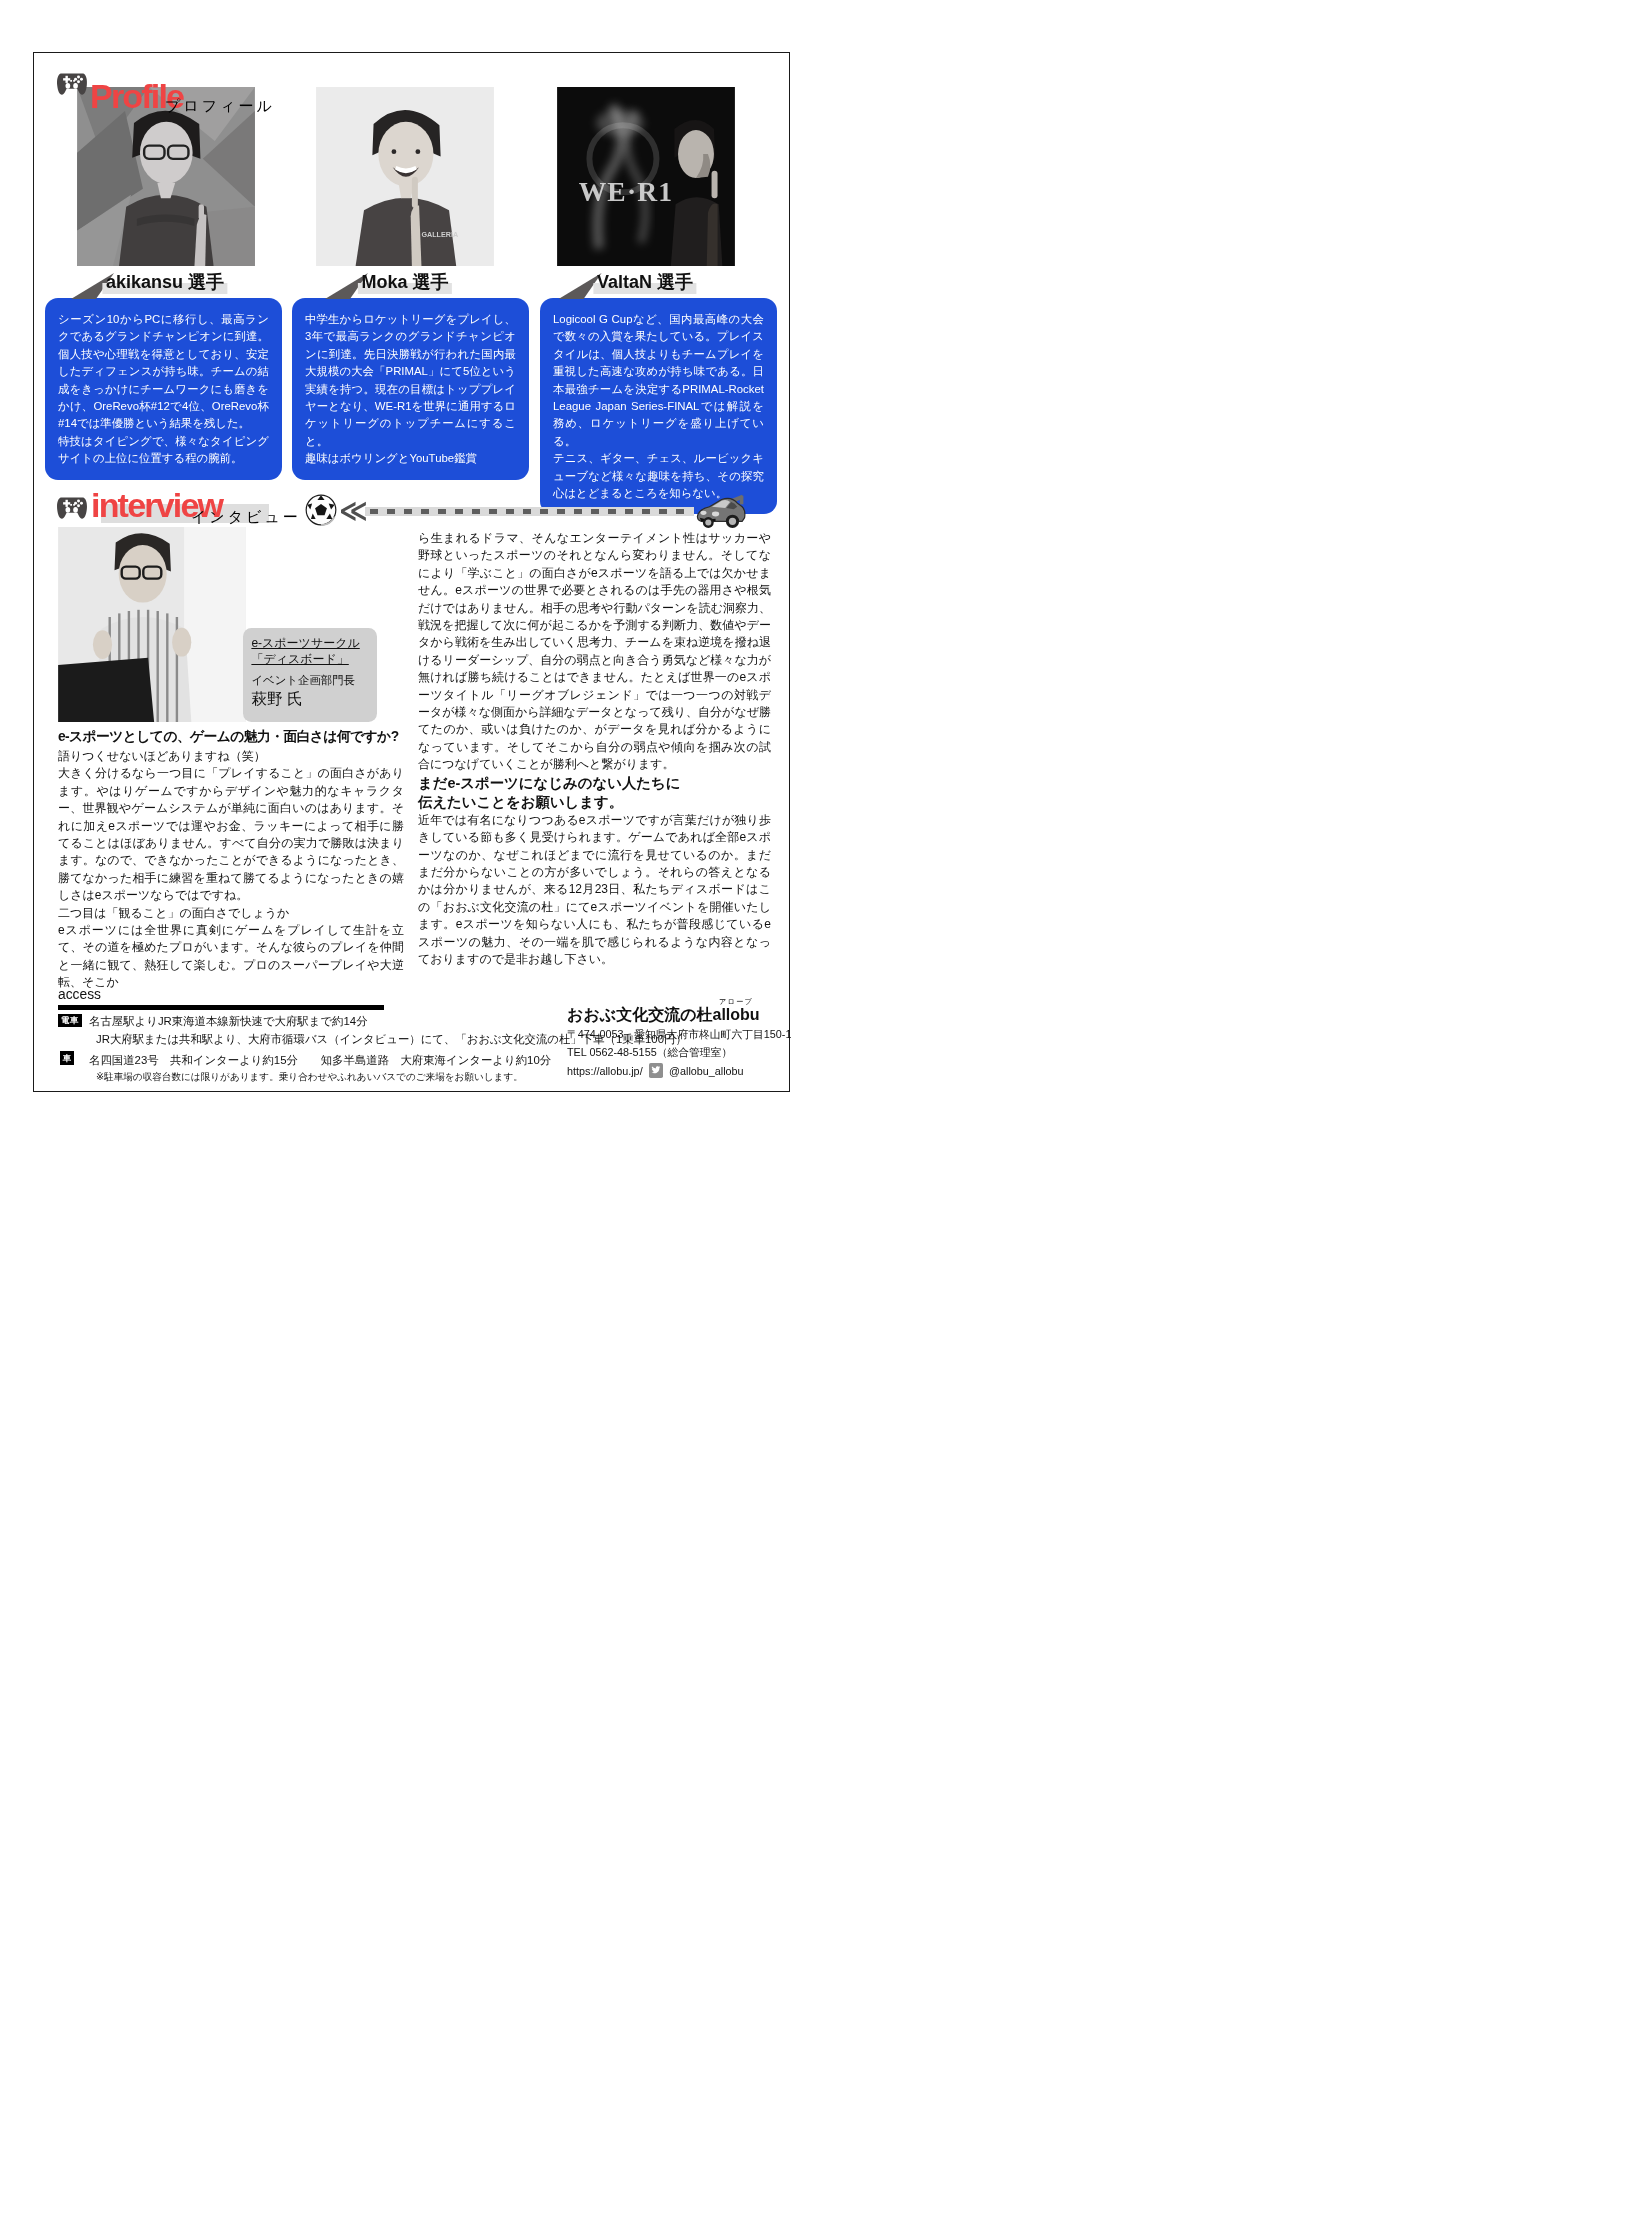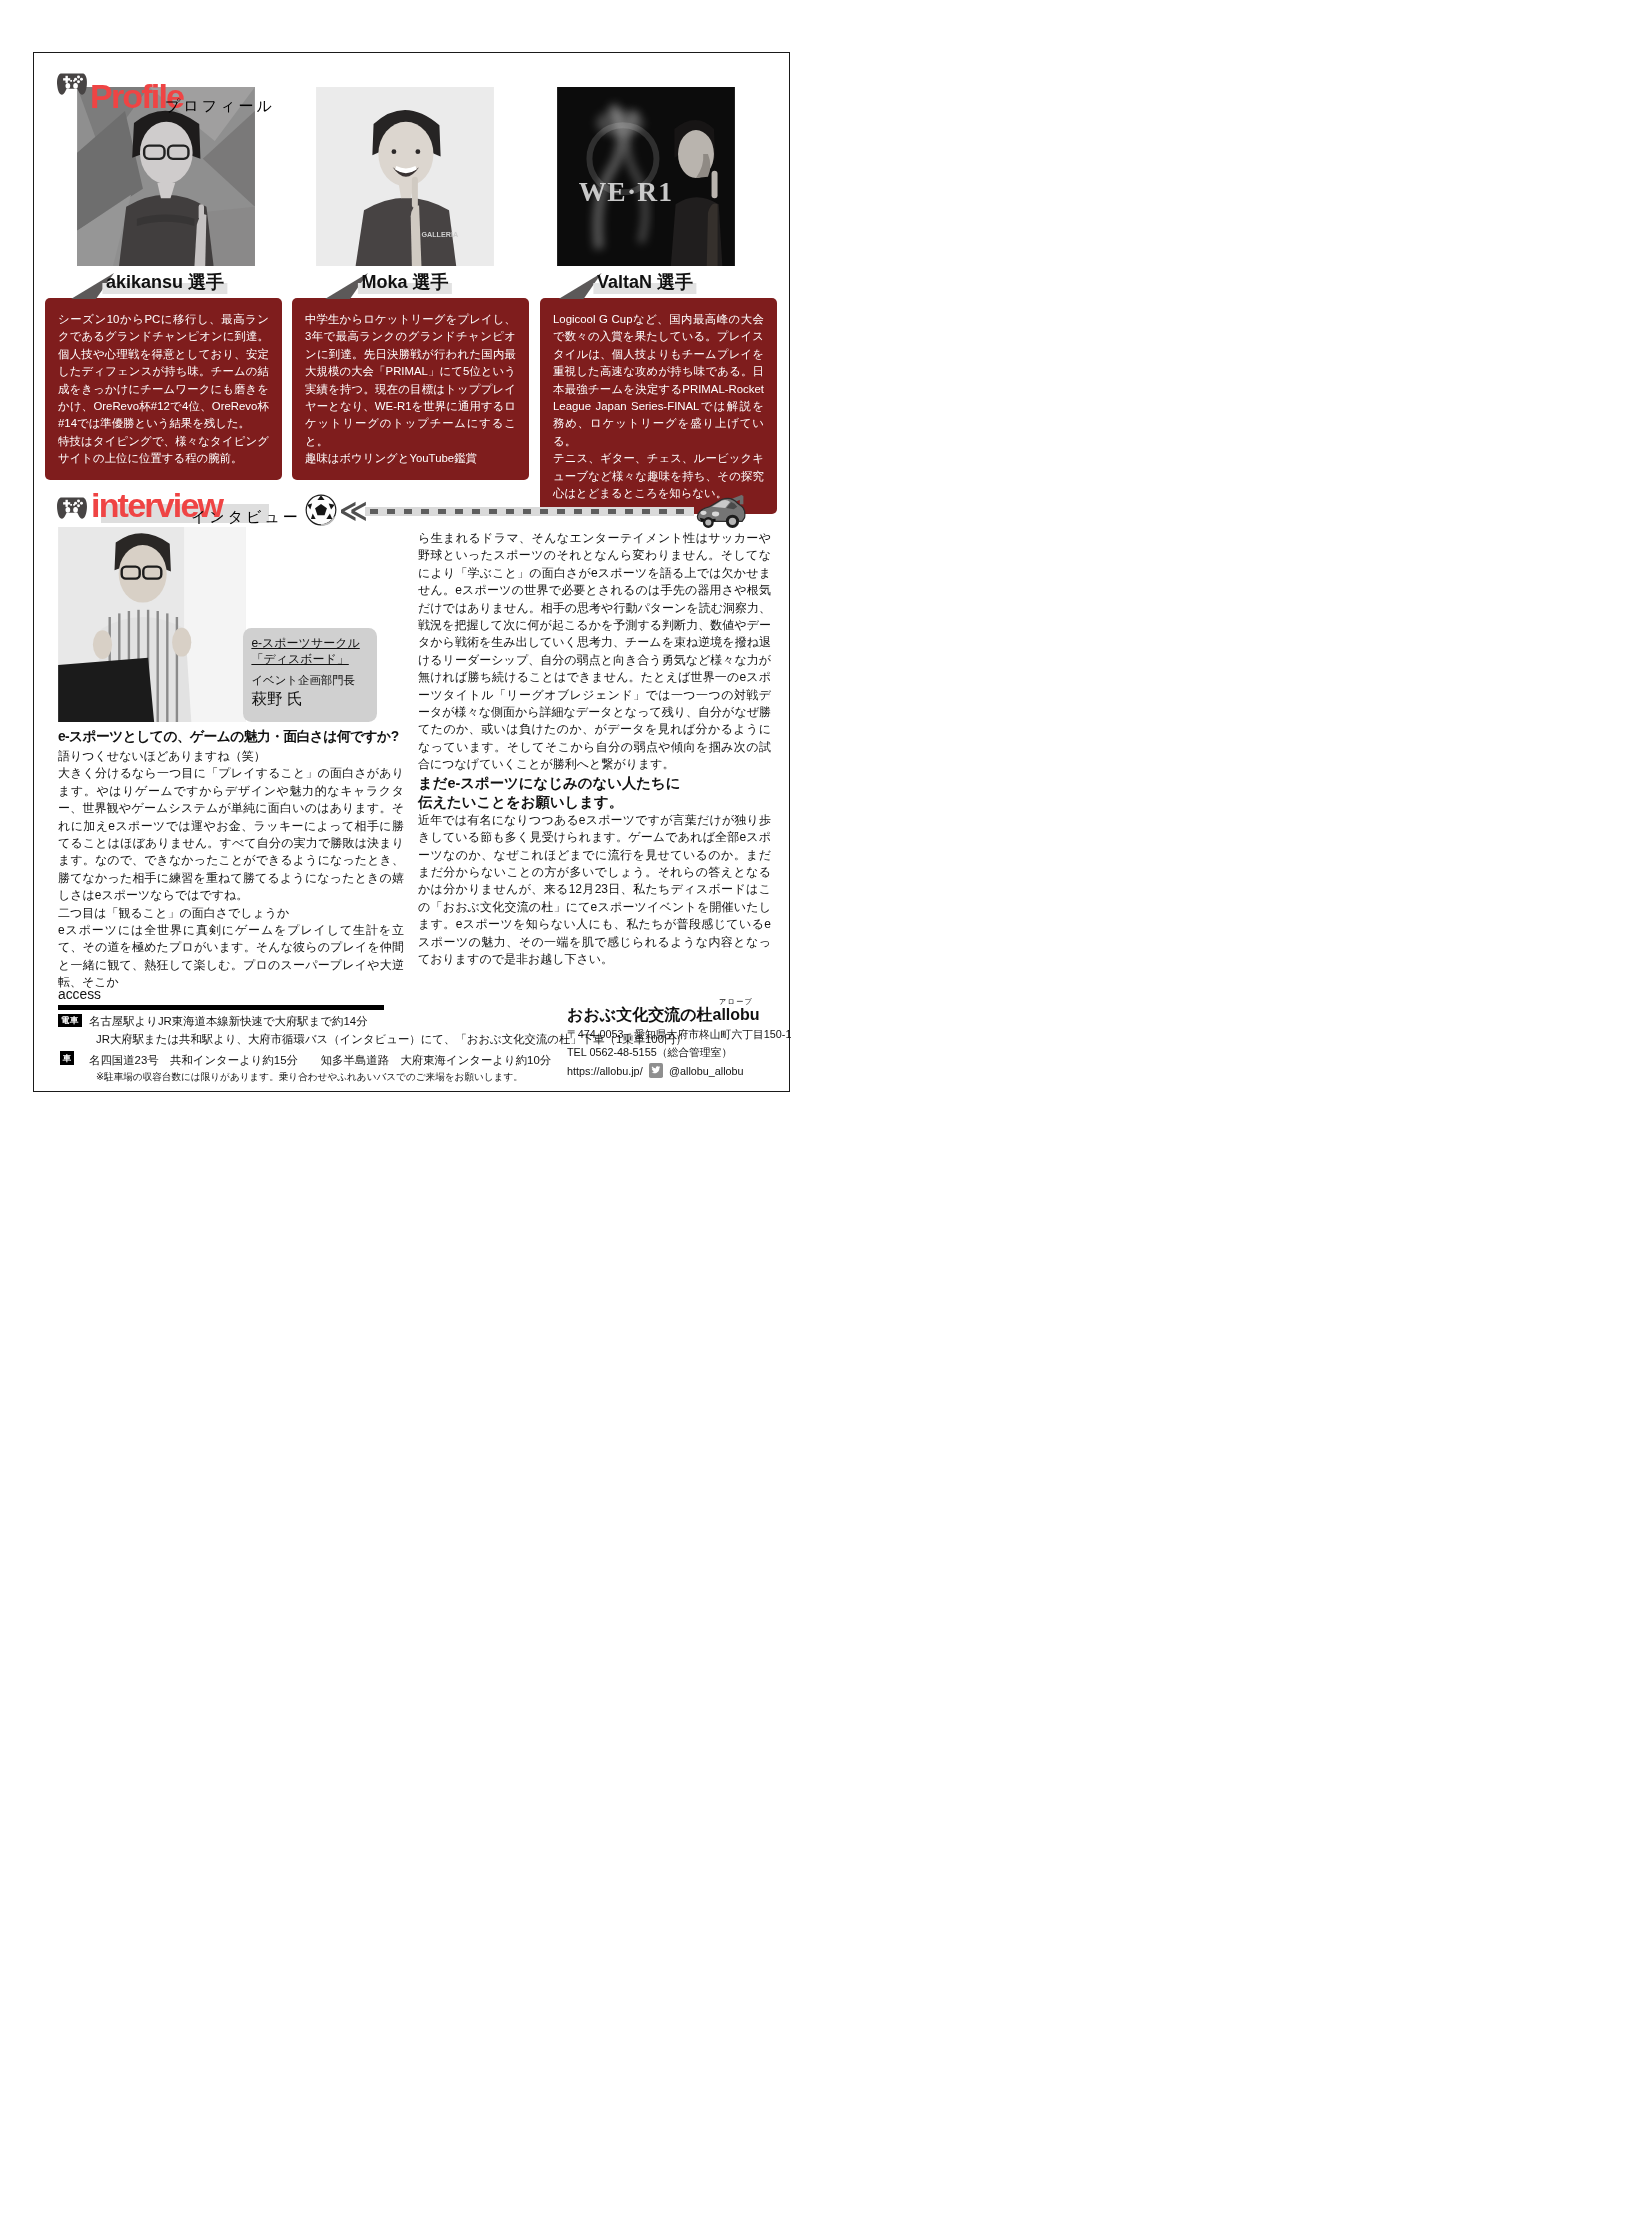--- a/index.html
+++ b/index.html
@@ -15,21 +15,21 @@
 
   
   .photo{position:absolute;width:178px;height:200px;overflow:hidden;}
   .photo svg{display:block;}
 
   
   .pname{position:absolute;top:270px;font-weight:bold;font-size:18px;white-space:nowrap;transform:translateX(-50%);
          background:linear-gradient(180deg,rgba(0,0,0,0) 55%,#e2e2e2 55%);padding:0 3.6px;z-index:2;}
 
   
-  .bubble{position:absolute;top:298px;width:237px;min-height:182px;background:#7f1d1d;border-radius:5px;
+  .bubble{position:absolute;top:298px;width:237px;min-height:182px;background:#1d4ed8;border-radius:13px;
           color:#fff;padding:13px 13px 12px 13px;box-sizing:border-box;font-size:11.4px;line-height:17.4px;}
   .bubble p{margin:0;text-align:justify;}
   .tail{position:absolute;top:-25px;width:43px;height:26px;background:#5c5959;
         clip-path:polygon(100% 0,0 100%,58% 100%);}
 
   
   .dash-band{position:absolute;left:365px;top:507px;width:329px;height:9px;background:#dadada;}
   .dash-band .dashes{position:absolute;left:4.8px;top:2.4px;right:4.8px;height:4.2px;
         background:repeating-linear-gradient(90deg,#5e5e5e 0 8.4px,rgba(0,0,0,0) 8.4px 17px);}
   .chevron{position:absolute;left:339px;top:494px;font-size:27.6px;font-weight:bold;color:#4f4f4f;z-index:2;}

